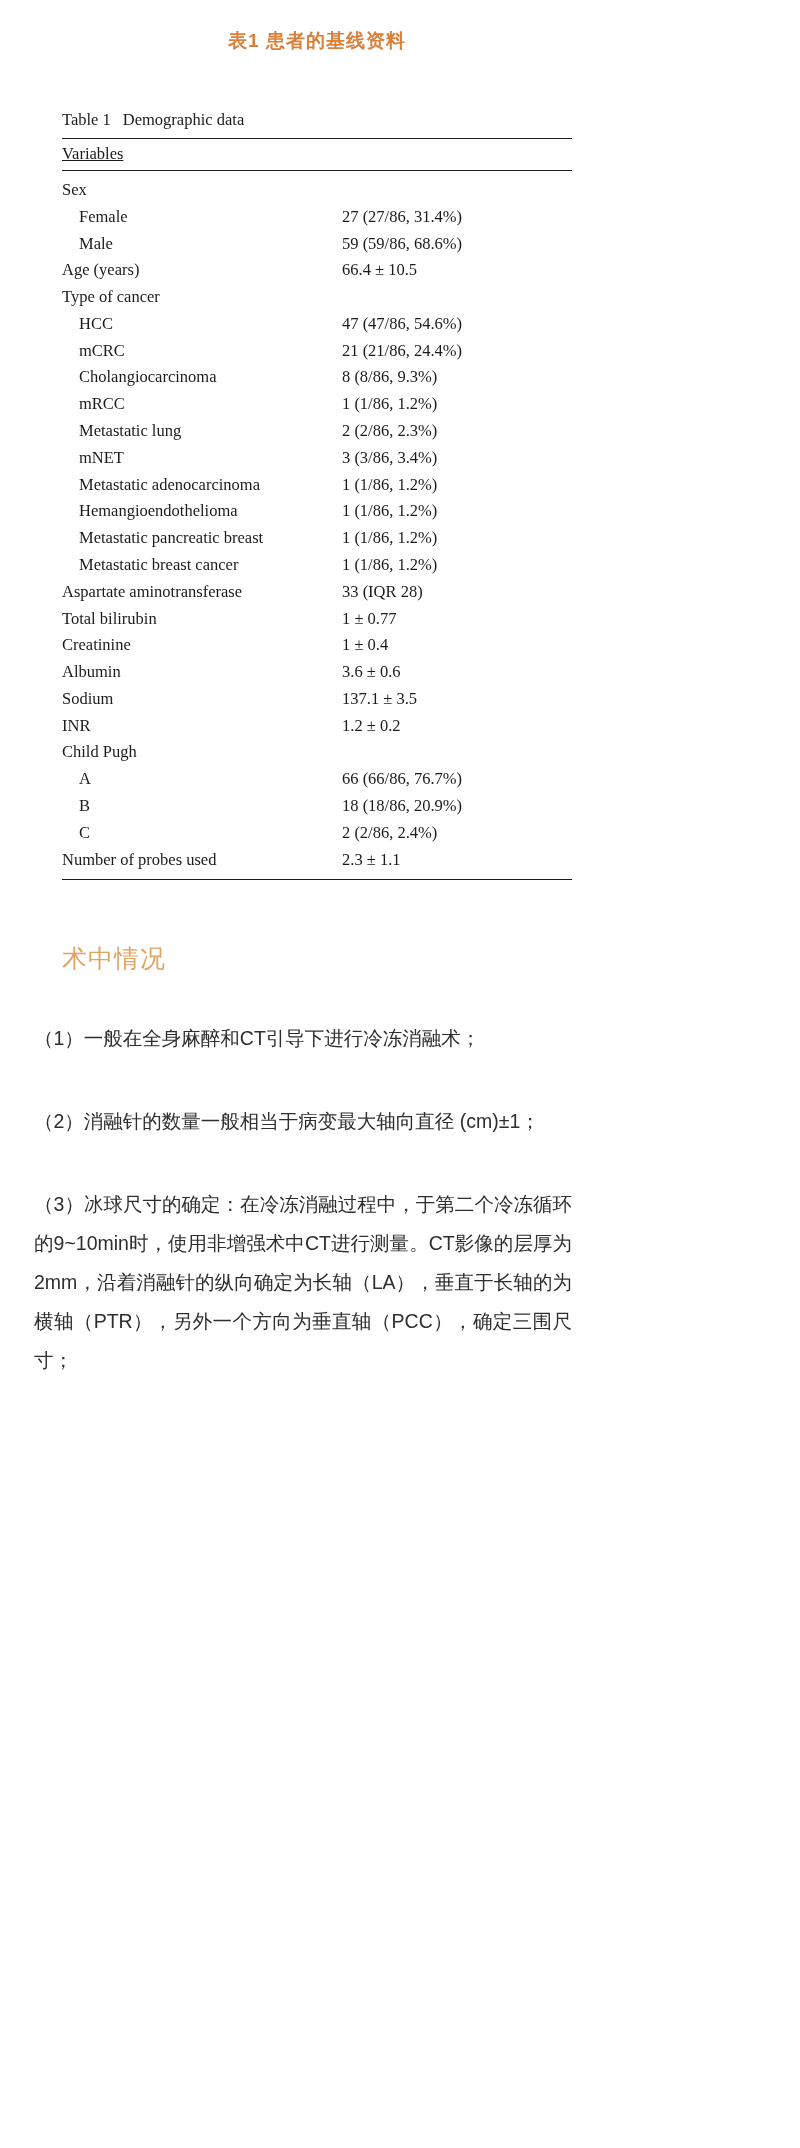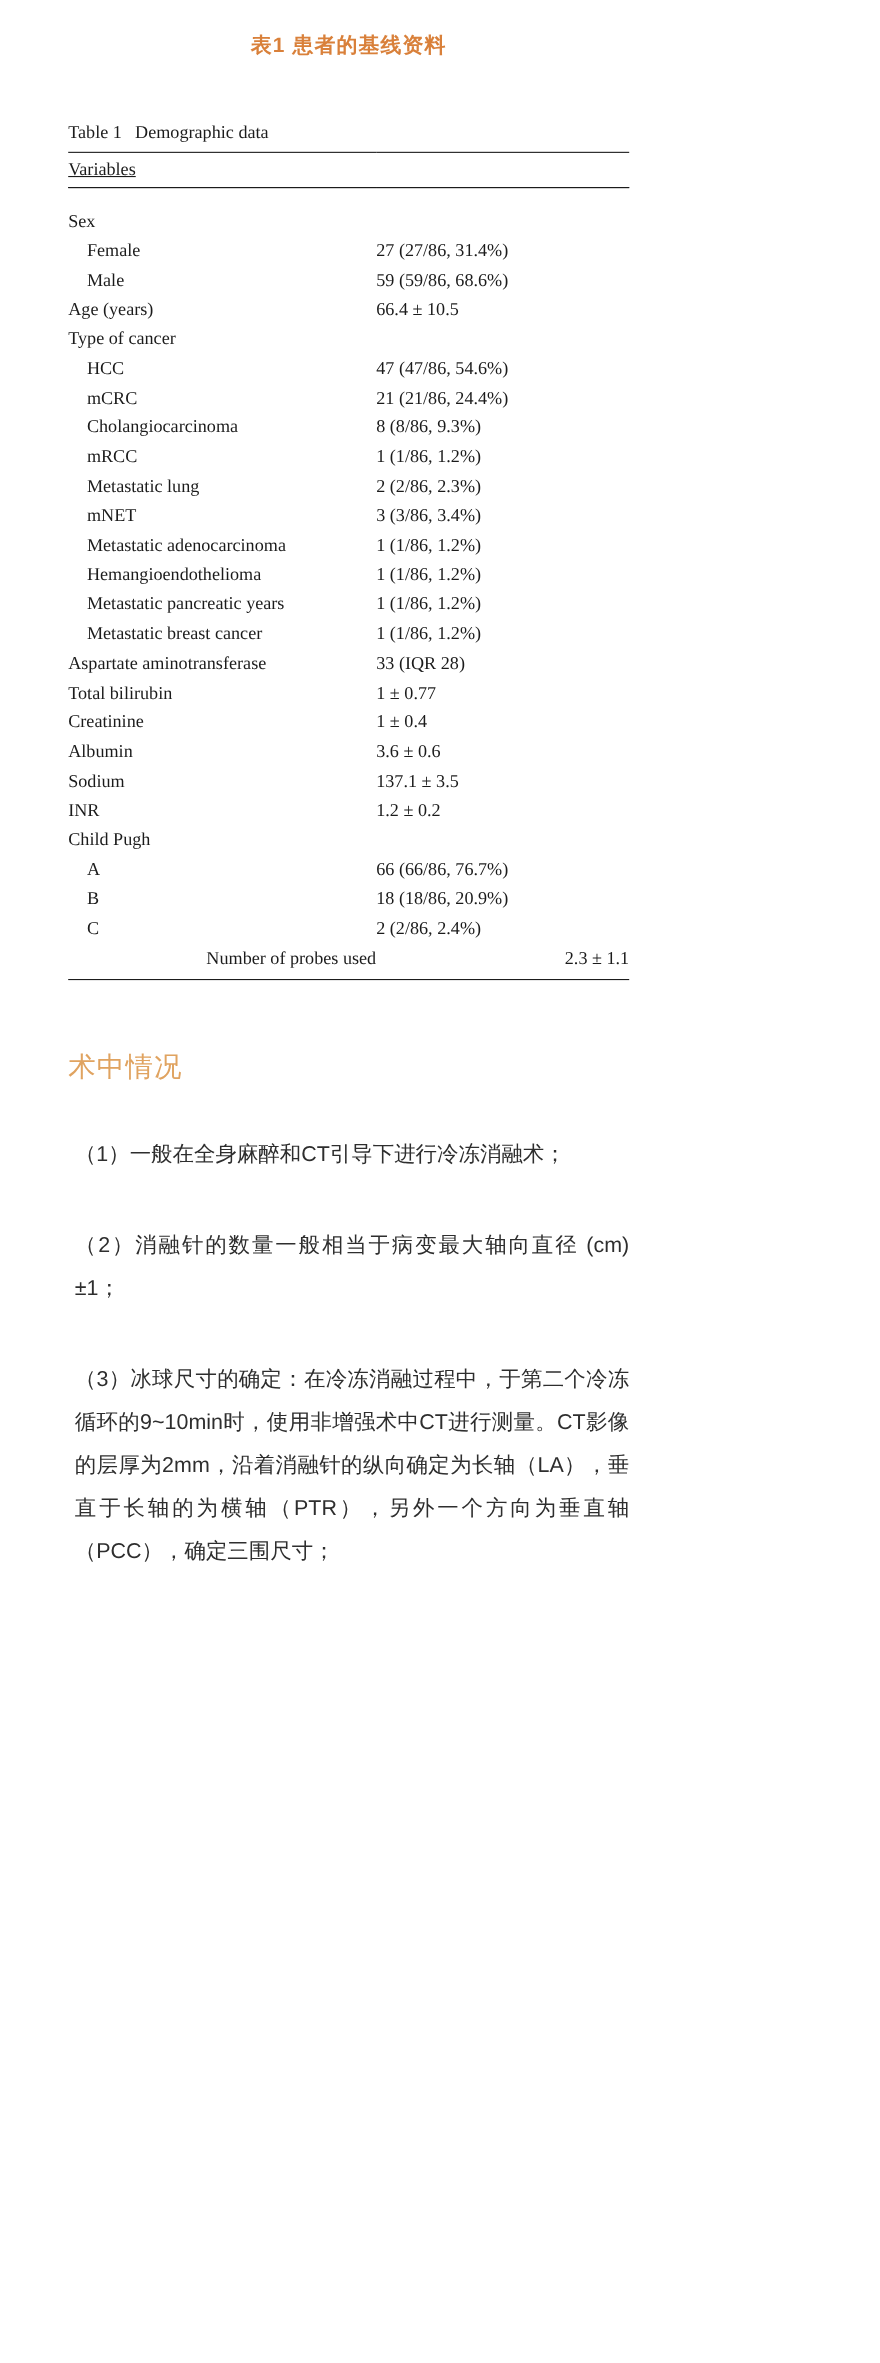--- a/index.html
+++ b/index.html
@@ -51,53 +51,52 @@
   }
   table.demo thead th {
     text-align: left;
     font-weight: normal;
     padding: 5px 0 6px 0;
     border-top: 1.6px solid #1b1b1b;
     border-bottom: 1.6px solid #1b1b1b;
     text-decoration: underline;
   }
   table.demo tbody tr:first-child td {
-    padding-top: 20px;
+    padding-top: 9px;
   }
   table.demo td {
     padding: 3.4px 0;
     vertical-align: top;
   }
   table.demo td.label {
     white-space: nowrap;
   }
   table.demo td.value {
     text-align: left;
     width: 230px;
   }
   table.demo tr.indent td.label {
     padding-left: 17px;
   }
   table.demo tr.last td {
     padding-bottom: 9px;
-    text-align: right;
   }
   .table-bottom-rule {
     border-top: 1.6px solid #1b1b1b;
     height: 0;
   }
   .section-heading {
     color: #e0a360;
     font-size: 25px;
     font-weight: 400;
     margin: 62px 0 0 62px;
     letter-spacing: 1px;
   }
   .para {
-    margin: 44px 62px 0 68px;
+    margin: 44px 62px 0 34px;
     font-size: 19.5px;
     line-height: 2.0;
     color: #2e2e2e;
     text-align: justify;
   }
   .para.spread {
     text-align: justify;
     text-justify: inter-character;
   }
 </style>
@@ -165,21 +164,21 @@
           </tr>
           <tr class="indent">
             <td class="label">Metastatic adenocarcinoma</td>
             <td class="value">1 (1/86, 1.2%)</td>
           </tr>
           <tr class="indent">
             <td class="label">Hemangioendothelioma</td>
             <td class="value">1 (1/86, 1.2%)</td>
           </tr>
           <tr class="indent">
-            <td class="label">Metastatic pancreatic years</td>
+            <td class="label">Metastatic pancreatic breast</td>
             <td class="value">1 (1/86, 1.2%)</td>
           </tr>
           <tr class="indent">
             <td class="label">Metastatic breast cancer</td>
             <td class="value">1 (1/86, 1.2%)</td>
           </tr>
           <tr>
             <td class="label">Aspartate aminotransferase</td>
             <td class="value">33 (IQR 28)</td>
           </tr>

